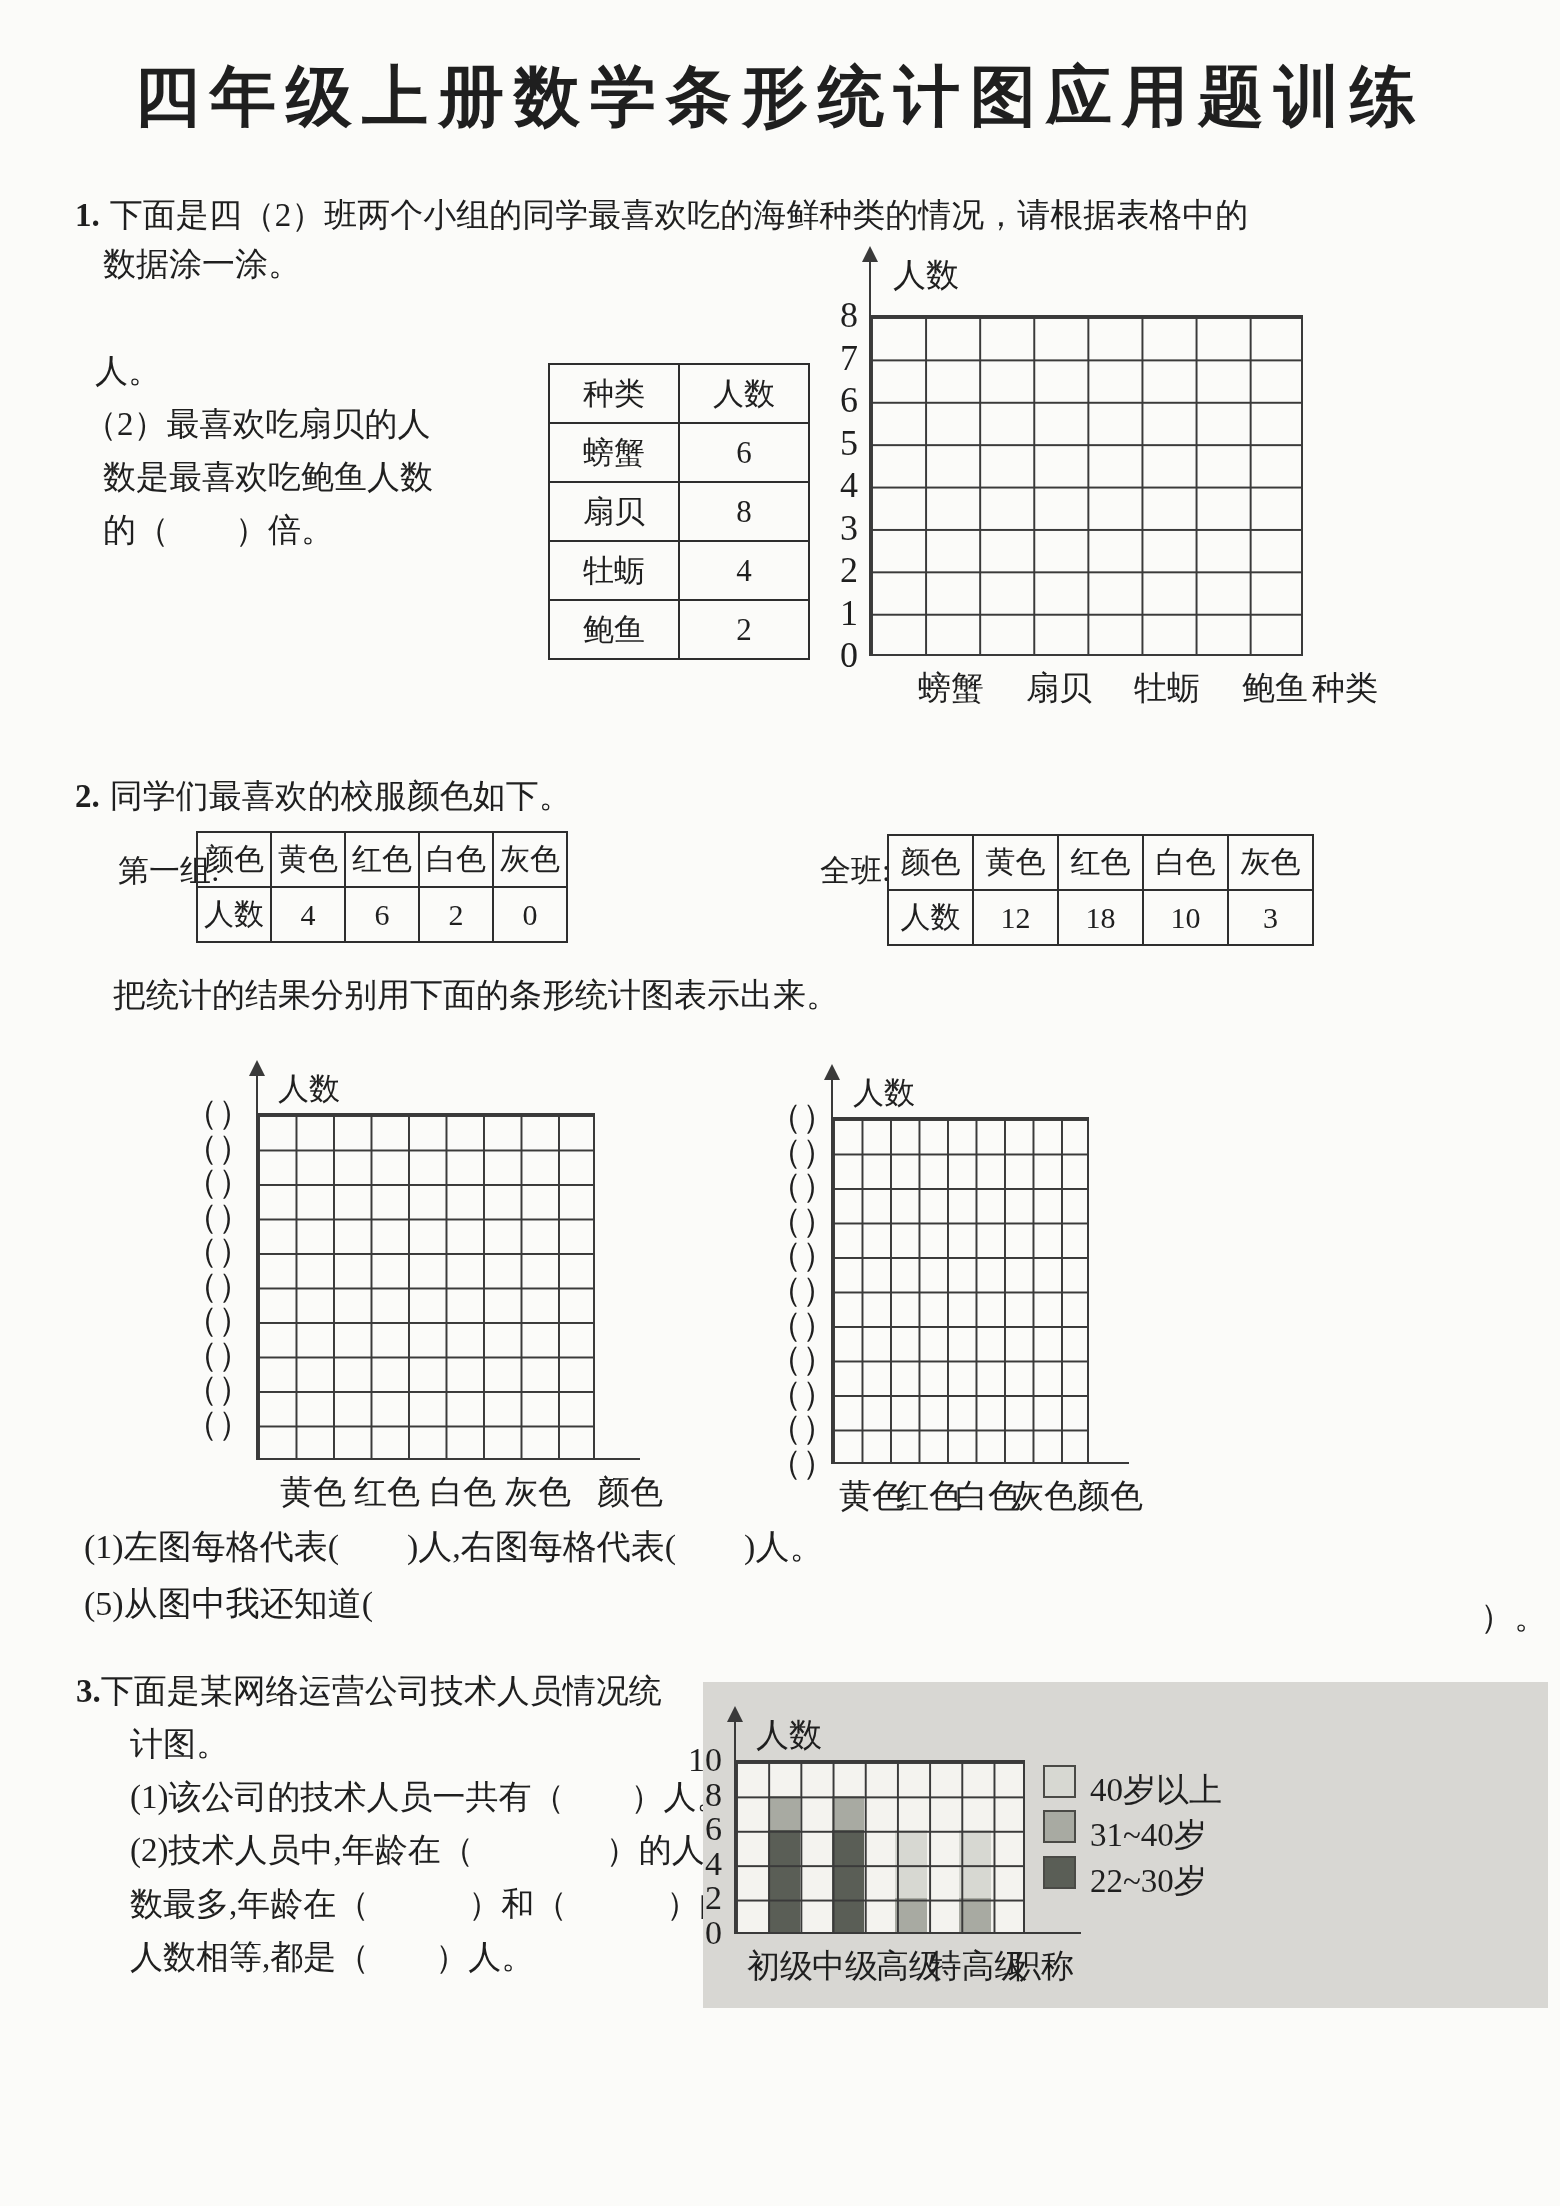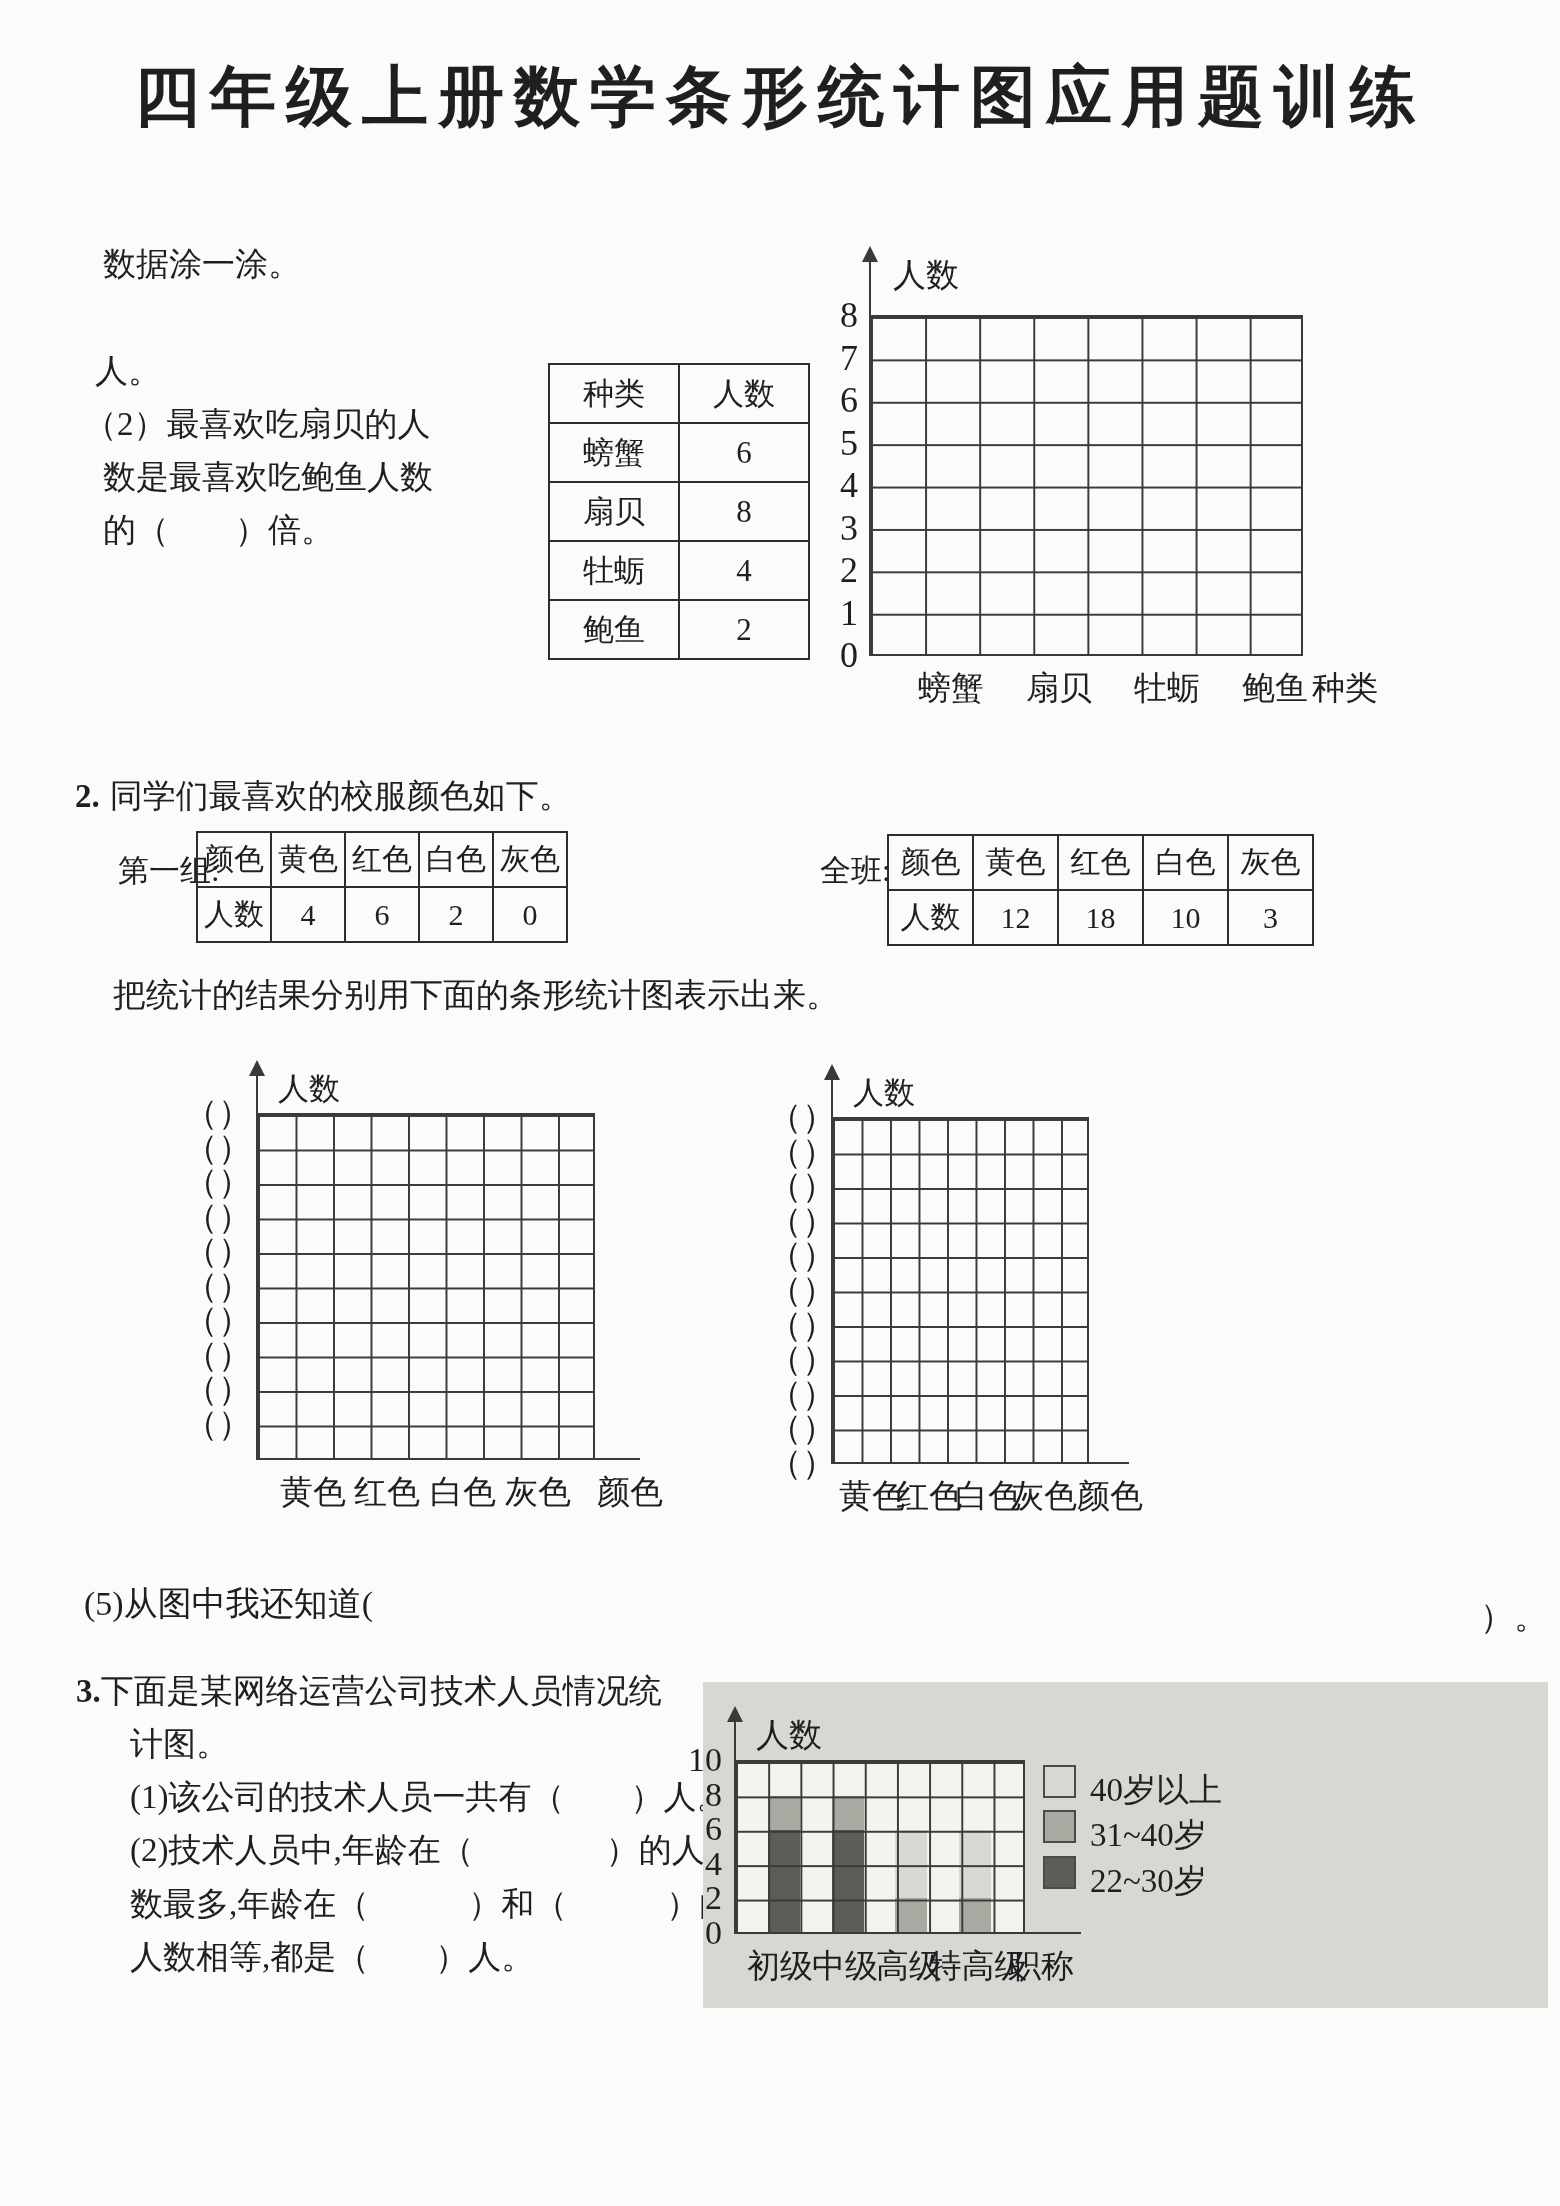--- a/index.html
+++ b/index.html
@@ -37,20 +37,21 @@
   .ctitle{position:absolute;transform:translateX(-50%);font-size:29px;font-weight:bold;white-space:nowrap;
           font-family:"Liberation Sans","DejaVu Sans",sans-serif;}
 </style>
 </head>
 <body>
 
 <div class="page">
 
   <div class="title">四年级上册数学条形统计图应用题训练</div>
 
+  <div class="t" style="left:75px;top:196px"><span class="b">1.</span><span class="gap"></span><span>下面是四（2）班两个小组的同学最喜欢吃的海鲜种类的情况，请根据表格中的</span></div>
   <div class="t" style="left:103px;top:245px">数据涂一涂。</div>
   <div class="t" style="left:95px;top:352px">人。</div>
   <div class="t" style="left:84px;top:405px">（2）最喜欢吃扇贝的人</div>
   <div class="t" style="left:103px;top:458px">数是最喜欢吃鲍鱼人数</div>
   <div class="t" style="left:103px;top:511px">的（　　）倍。</div>
 
   <table class="wtab t1" style="left:548px;top:363px">
     <tbody>
         <tr>
           <td>种类</td>
@@ -244,20 +245,21 @@
   <div class="bk" style="left:768px;top:1446px;width:54px">
       <span>（</span>
       <span>）</span>
     </div>
   <div class="xl" style="left:872px;top:1474px">黄色</div>
   <div class="xl" style="left:929px;top:1474px">红色</div>
   <div class="xl" style="left:988px;top:1474px">白色</div>
   <div class="xl" style="left:1044px;top:1474px">灰色</div>
   <div class="axt" style="left:1077px;top:1474px">颜色</div>
 
+  <div class="t" style="left:84px;top:1527px;font-size:34px">(1)左图每格代表(　　)人,右图每格代表(　　)人。</div>
   <div class="t" style="left:84px;top:1584px;font-size:34px">(5)从图中我还知道(</div>
   <div class="t" style="left:1480px;top:1597px;font-size:34px">）。</div>
 
   <div class="t" style="left:76px;top:1672px"><span class="b">3.</span><span>下面是某网络运营公司技术人员情况统</span></div>
   <div class="t" style="left:130px;top:1725px">计图。</div>
   <div class="t" style="left:130px;top:1778px">(1)该公司的技术人员一共有（　　）人。</div>
   <div class="t" style="left:130px;top:1831px">(2)技术人员中,年龄在（　　　　）的人</div>
   <div class="t" style="left:130px;top:1885px">数最多,年龄在（　　　）和（　　　）的</div>
   <div class="t" style="left:130px;top:1938px">人数相等,都是（　　）人。</div>
 

